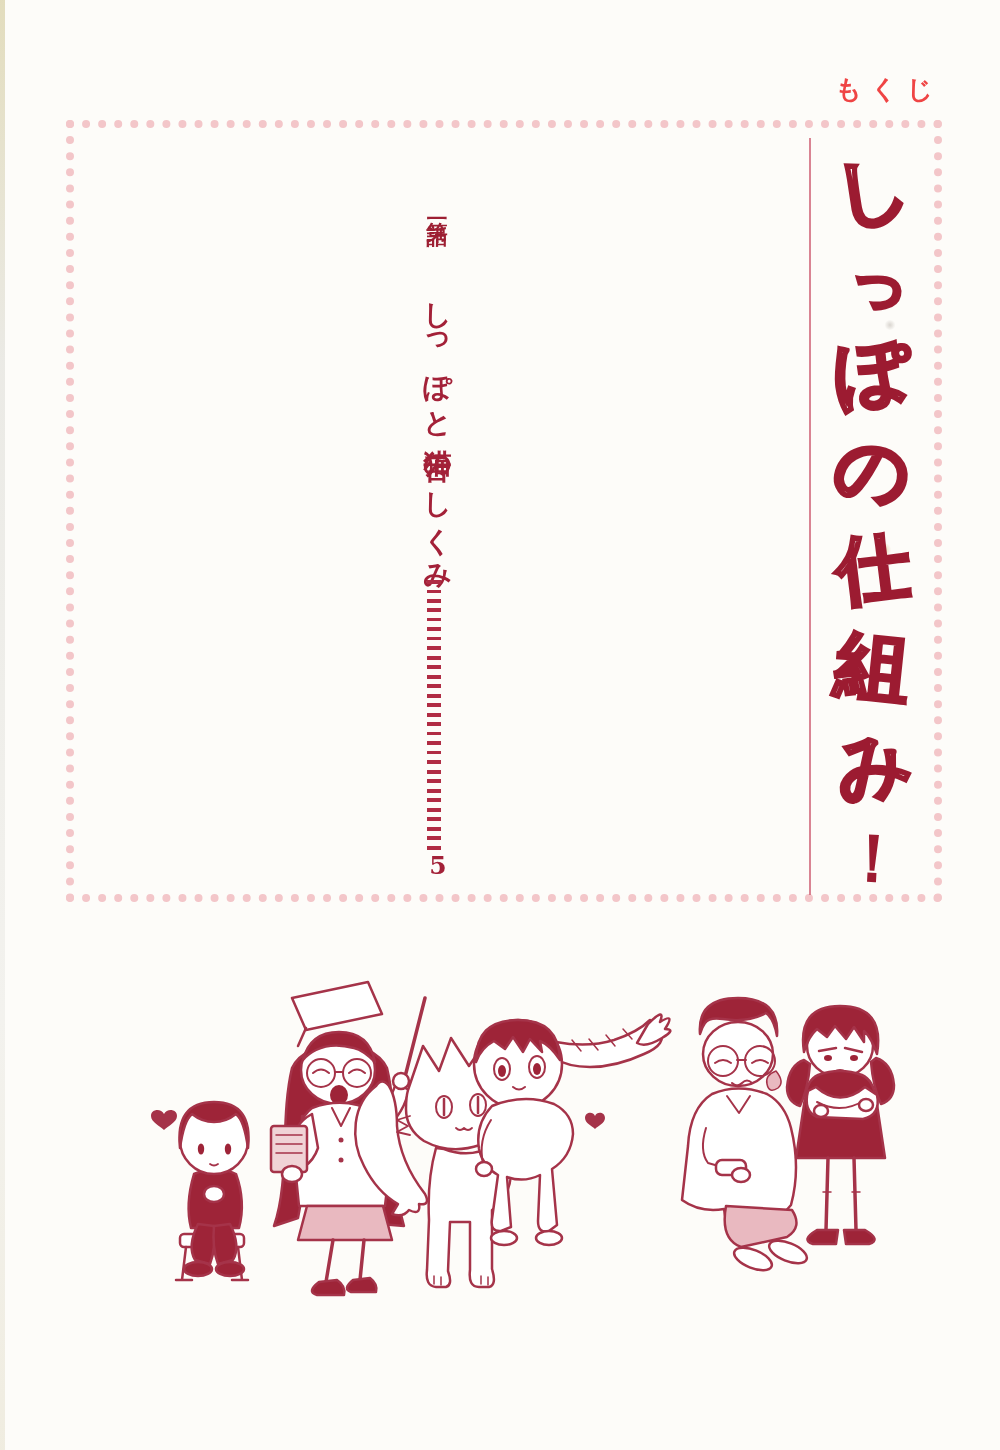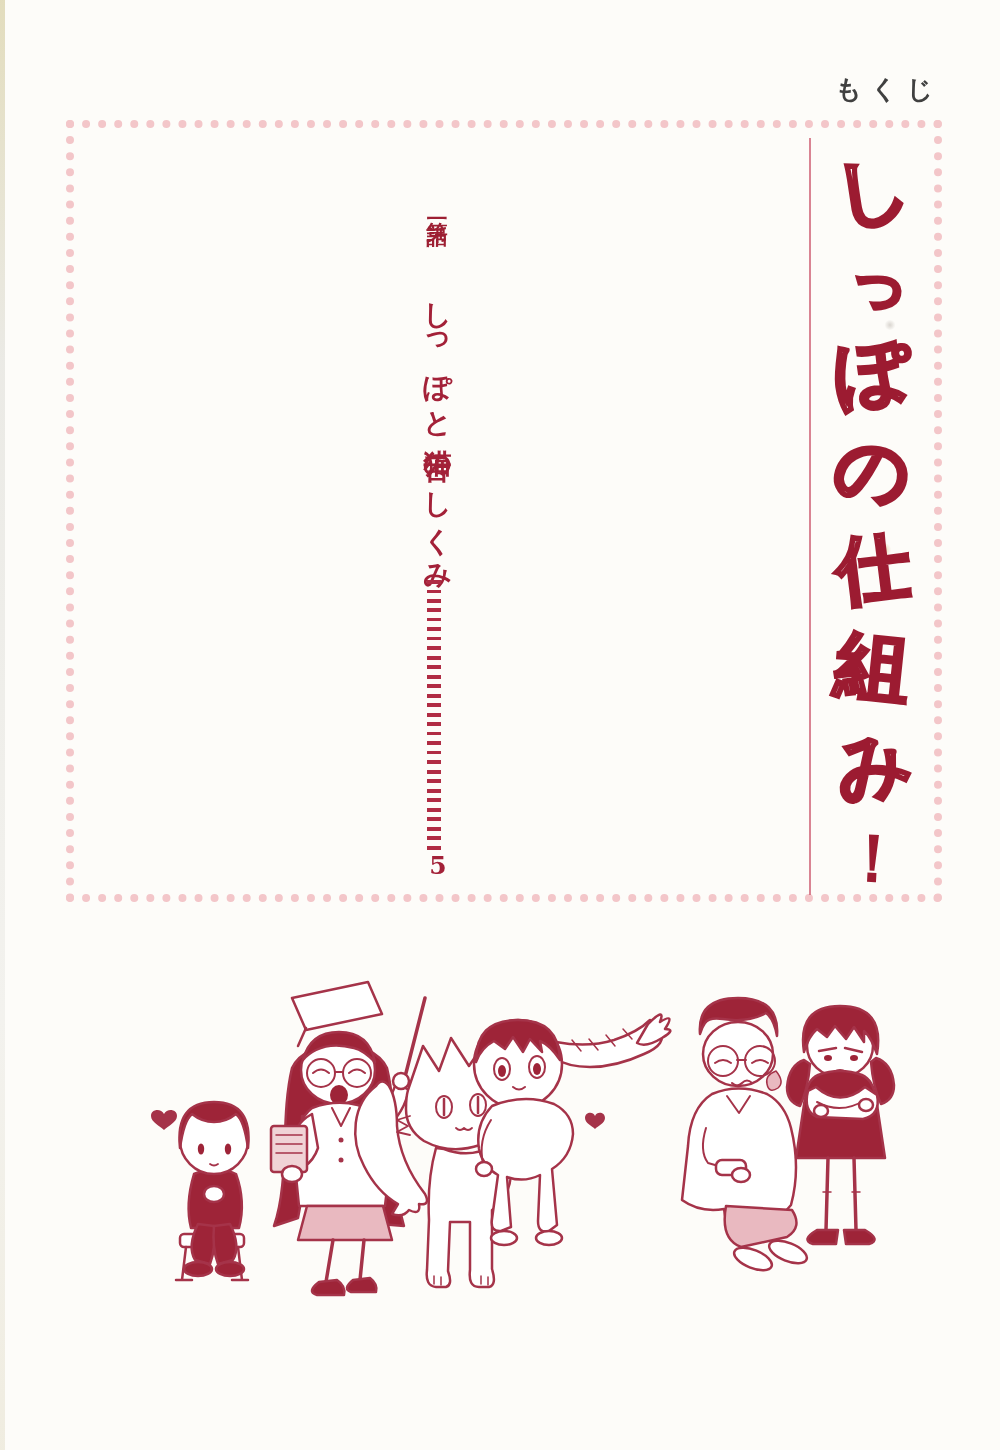--- a/index.html
+++ b/index.html
@@ -21,21 +21,21 @@
   
   .scan-edge-left{position:absolute;left:0;top:0;width:5px;height:100%;
     background:linear-gradient(to bottom,rgba(205,195,140,.55),rgba(170,170,160,.22) 25%,rgba(170,170,160,.12) 70%,rgba(200,190,150,.25));}
   .stain-a{position:absolute;left:874px;top:543px;width:18px;height:14px;border-radius:50%;
     background:radial-gradient(circle,rgba(208,168,88,.55),rgba(208,168,88,0) 72%);}
   .stain-b{position:absolute;left:884px;top:320px;width:12px;height:10px;border-radius:50%;
     background:radial-gradient(circle,rgba(150,140,130,.35),rgba(150,140,130,0) 70%);}
   
   .mokuji{
     position:absolute;top:72px;right:58px;
-    color:#404040;font-weight:bold;font-size:26px;letter-spacing:9px;
+    color:#ef4444;font-weight:bold;font-size:26px;letter-spacing:9px;
   }
   
   .toc-box{
     position:absolute;left:66px;top:120px;width:876px;height:782px;
     border:8px dotted var(--border-pink);box-sizing:border-box;
   }
   .divider{
     position:absolute;left:809px;top:138px;width:2px;height:757px;
     background:var(--divider-pink);opacity:.8;
   }

